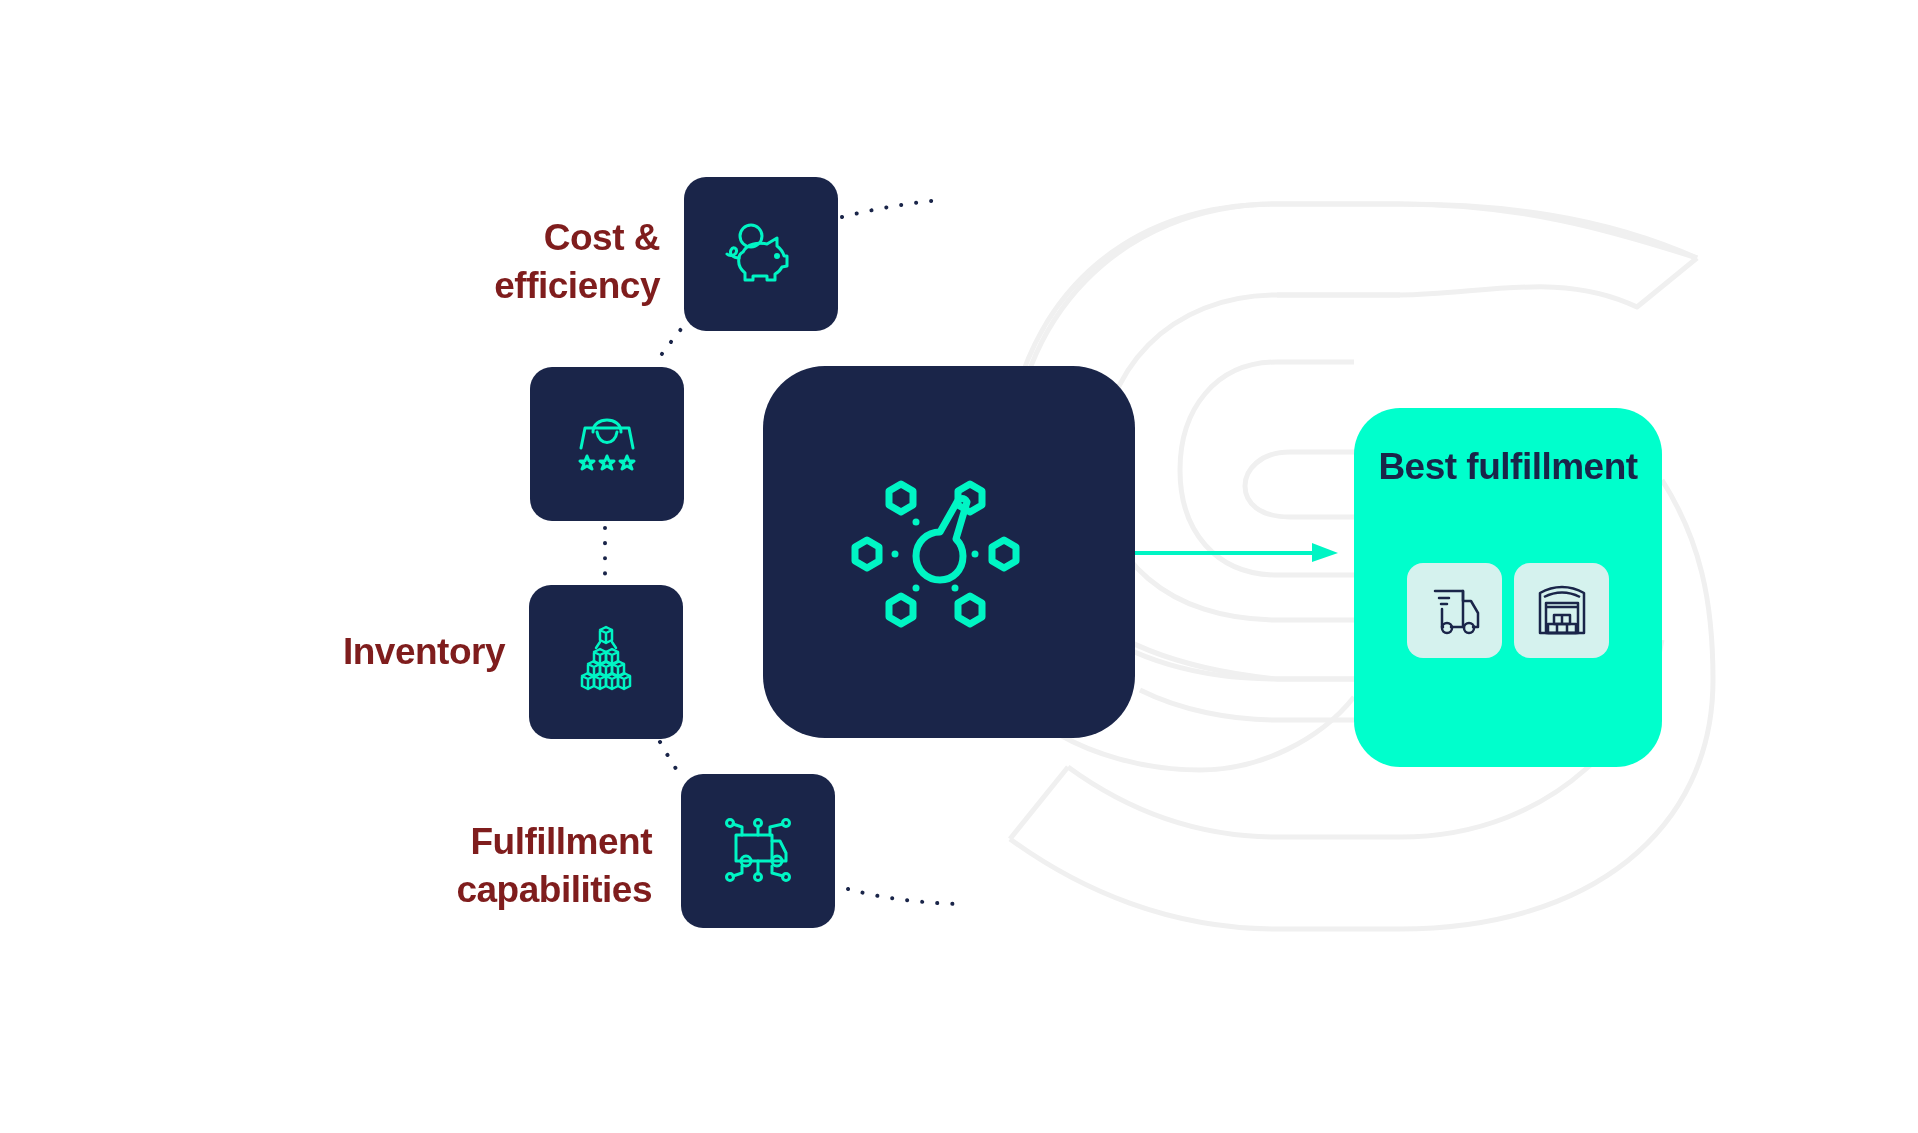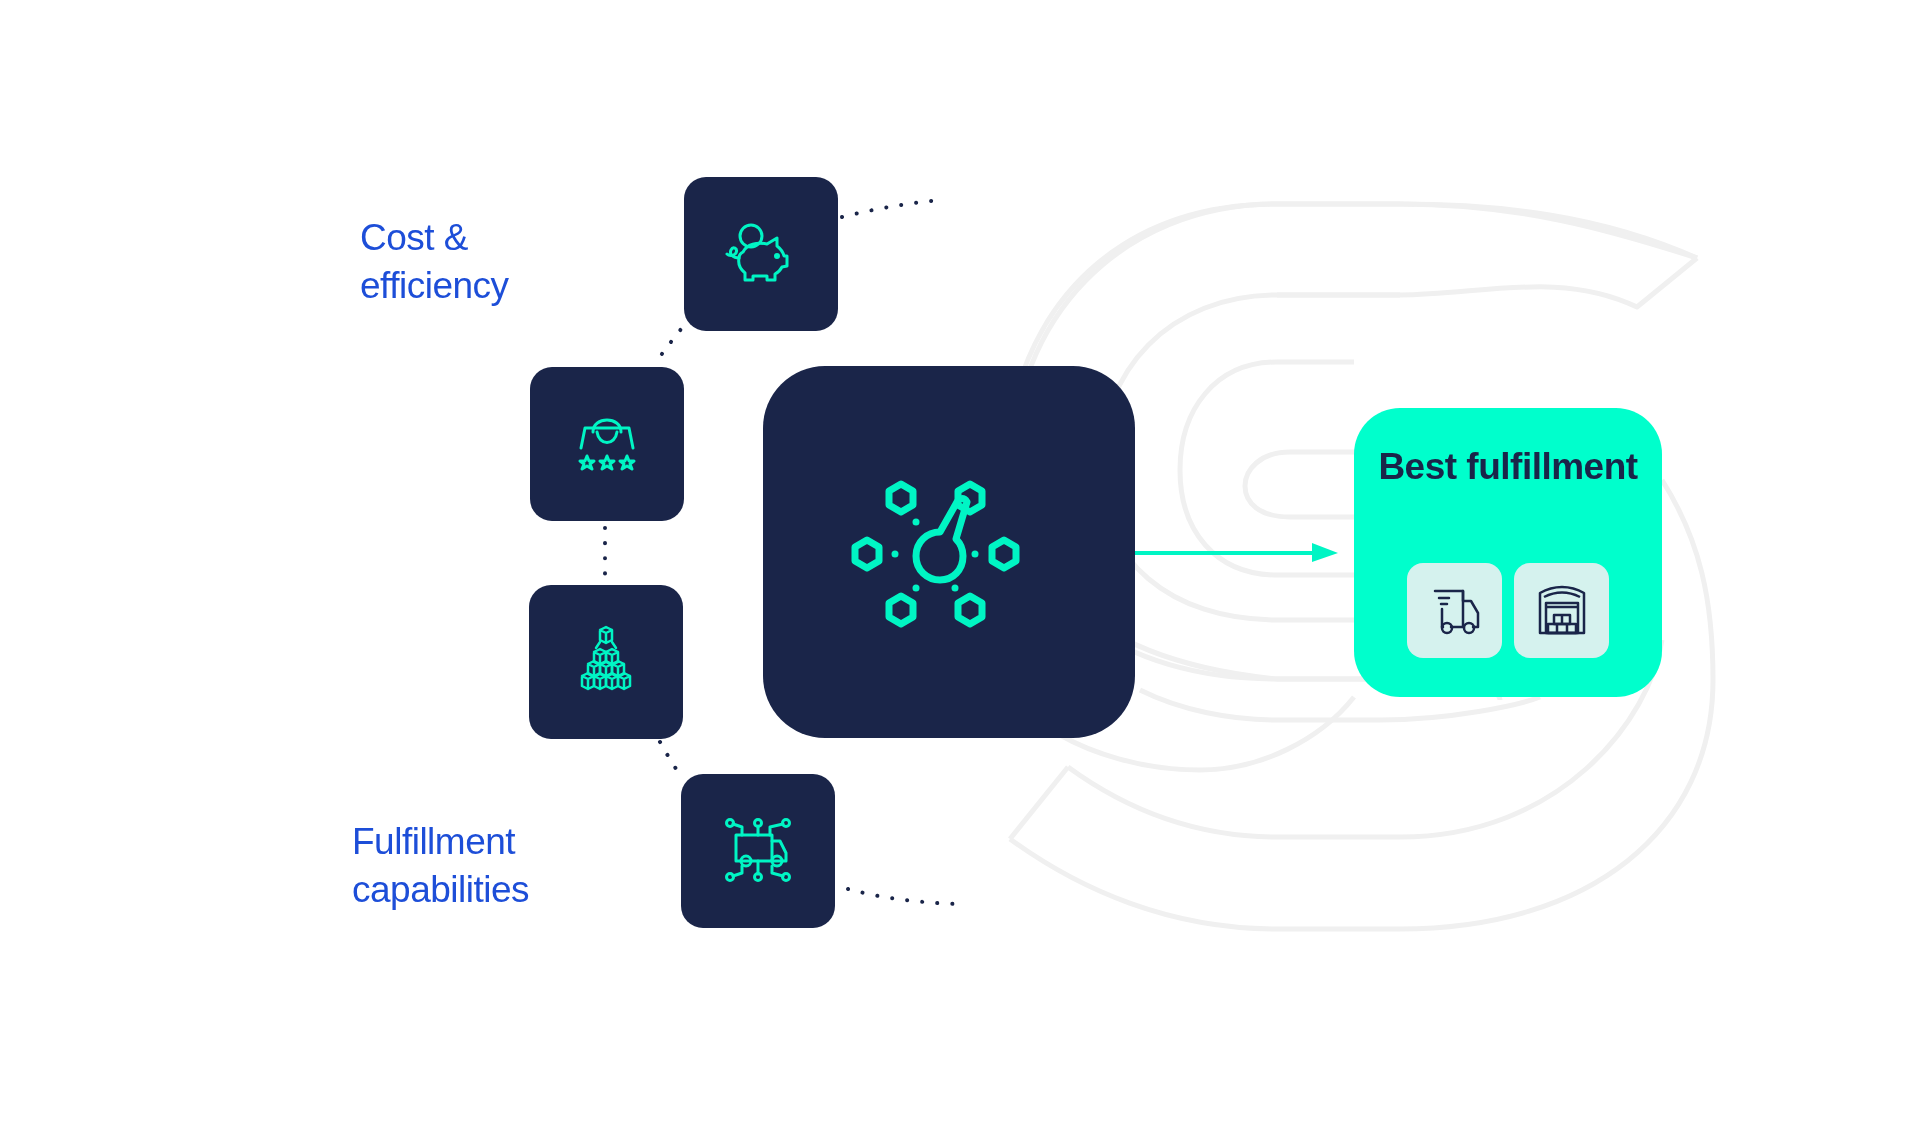--- a/index.html
+++ b/index.html
@@ -2,28 +2,28 @@
 <html><head>
 <meta charset="utf-8">
 <style>
   html, body { margin:0; padding:0; background:#ffffff; }
   body { width:1918px; height:1133px; position:relative; overflow:hidden;
          font-family:"Liberation Sans", "DejaVu Sans", sans-serif; }
   .bg-s { position:absolute; left:0; top:0; width:1918px; height:1133px; }
   .dots { position:absolute; left:0; top:0; width:1918px; height:1133px; }
   .factor-box { position:absolute; width:154px; height:154px; background:#1a2549; border-radius:22px; }
   .factor-box svg { position:absolute; left:37px; top:37px; width:80px; height:80px; }
-  .label { position:absolute; color:#1d4ed8; font-weight:400;
+  .label { position:absolute; text-align:right; color:#7f1d1d; font-weight:700;
            font-size:37px; line-height:48px; letter-spacing:-0.5px; }
   .label span { display:block; }
   .engine { position:absolute; left:763px; top:366px; width:372px; height:372px;
             background:#1a2549; border-radius:62px; }
   .engine svg { position:absolute; left:86px; top:106px; width:200px; height:180px; }
   .arrow { position:absolute; left:0; top:0; width:1918px; height:1133px; }
-  .result { position:absolute; left:1354px; top:408px; width:308px; height:289px;
+  .result { position:absolute; left:1354px; top:408px; width:308px; height:359px;
             background:#00ffcc; border-radius:46px; }
   .result-title { position:absolute; left:0; top:36px; width:308px; text-align:center;
                   color:#1a2549; font-weight:700; font-size:37px; line-height:45px; letter-spacing:-0.5px; }
   .result-title span { display:block; }
   .tile { position:absolute; top:155px; width:95px; height:95px; background:#d5f2ee; border-radius:16px; }
   .tile svg { position:absolute; left:22px; top:20px; width:52px; height:54px; }
 </style>
 </head>
 <body>
 
@@ -74,20 +74,21 @@
     <path d="M26 28 C26 12 54 12 54 28"></path>
     <path d="M14 44 L18 24 L62 24 L66 44"></path>
     <path d="M30 28 C32 42 48 42 50 28"></path>
     <polygon points="20,52 22,57 27,57 23,60 25,65 20,62 15,65 17,60 13,57 18,57"></polygon>
     <polygon points="40,52 42,57 47,57 43,60 45,65 40,62 35,65 37,60 33,57 38,57"></polygon>
     <polygon points="60,52 62,57 67,57 63,60 65,65 60,62 55,65 57,60 53,57 58,57"></polygon>
   </svg>
 </div>
 
 <div class="label" style="left:205px; top:628px; width:300px;">
+  <span>Inventory</span>
 </div>
 <div class="factor-box" style="left:529px; top:585px;">
   <svg viewBox="0 0 80 80" fill="none" stroke="#00f5c4" stroke-width="2.5" stroke-linejoin="round" stroke-linecap="round">
     <path d="M34 8 L40 5 L46 8 L46 18 L40 21 L34 18 Z M34 8 L40 11 L46 8 M40 11 L40 21"></path>
     <path d="M34 20 L30 26 M46 20 L50 26"></path>
     <g>
       <path d="M28 30 L34 27 L40 30 L40 40 L34 43 L28 40 Z M28 30 L34 33 L40 30 M34 33 L34 43"></path>
       <path d="M40 30 L46 27 L52 30 L52 40 L46 43 L40 40 Z M40 30 L46 33 L52 30 M46 33 L46 43"></path>
       <path d="M22 42 L28 39 L34 42 L34 52 L28 55 L22 52 Z M22 42 L28 45 L34 42 M28 45 L28 55"></path>
       <path d="M34 42 L40 39 L46 42 L46 52 L40 55 L34 52 Z M34 42 L40 45 L46 42 M40 45 L40 55"></path>

